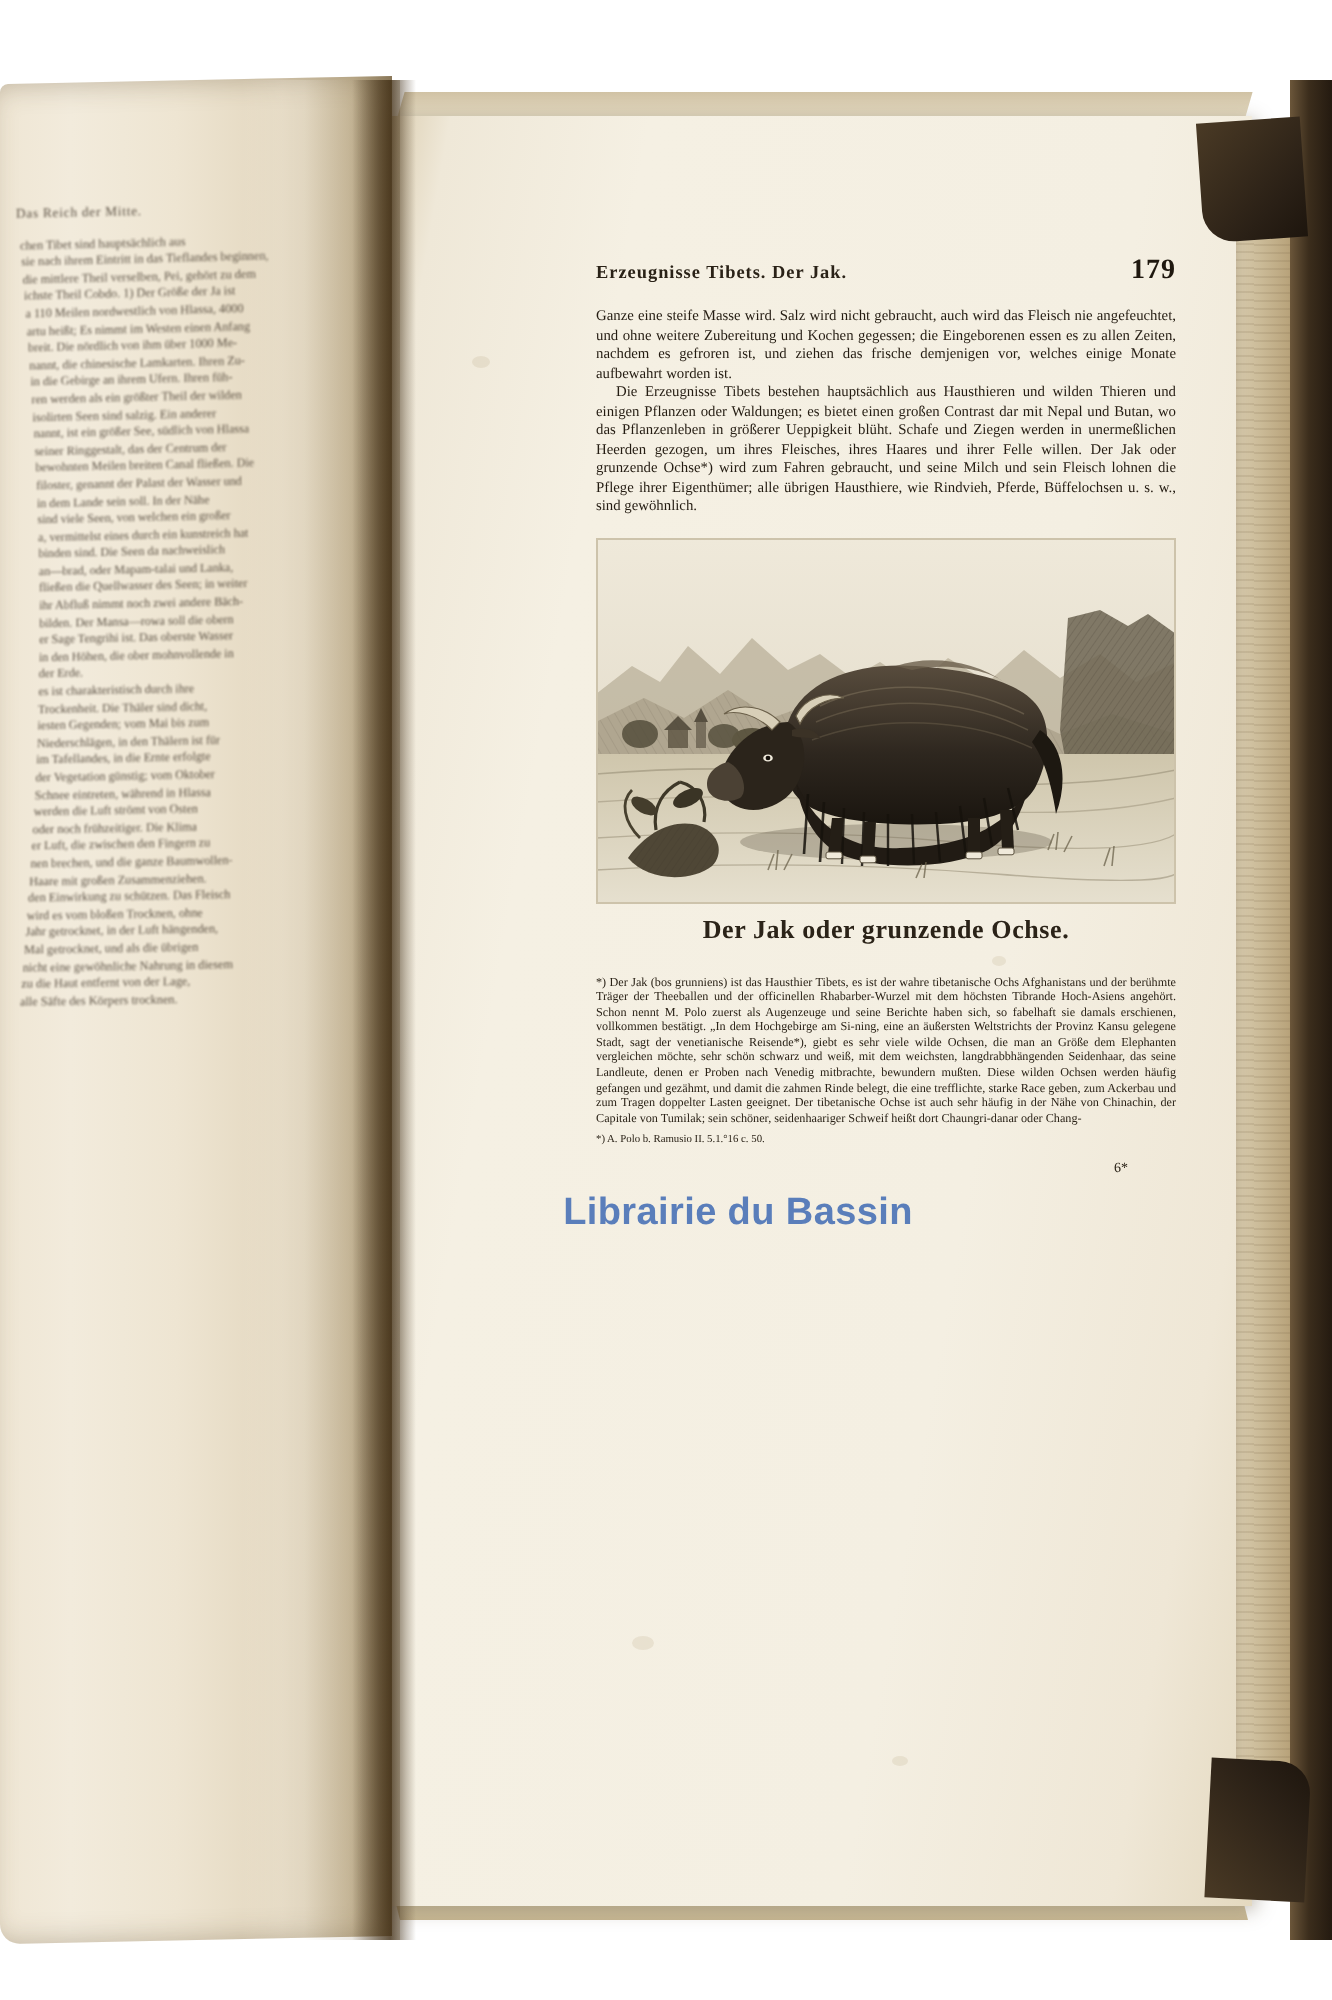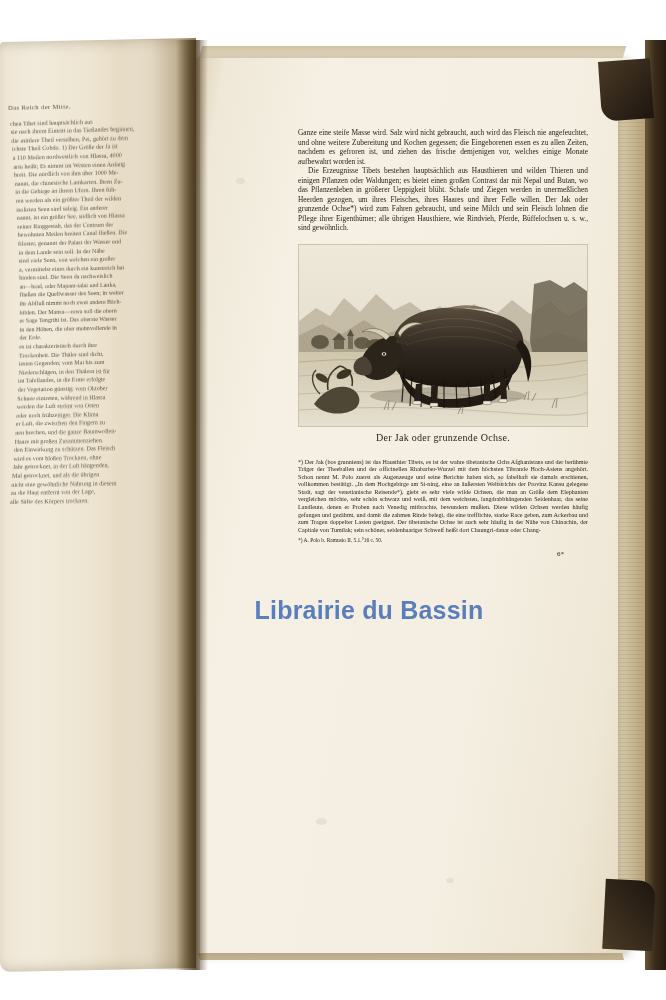--- a/index.html
+++ b/index.html
@@ -228,24 +228,25 @@
     position: relative;
     width: 290px;
     height: 183px;
     overflow: hidden;
     background: #ddd6c4;
   }
   #illus svg { display: block; }
 
   #illus-caption {
     text-align: center;
-    font-size: 10px;
+    font-size: 13px;
     margin-top: 5px;
     letter-spacing: .3px;
     color: #2b2318;
+    font-weight: bold;
   }
 
   .footnote {
     font-size: 6.1px;
     line-height: 7.6px;
     text-align: justify;
     margin-top: 8px;
     color: #2b2318;
   }
   .footnote-rule {
@@ -269,21 +270,21 @@
   }
 
   
   #watermark {
     position: absolute;
     left: 204px;
     top: 596px;
     width: 330px;
     text-align: center;
     font-family: "Liberation Sans", sans-serif;
-    font-size: 25px;
+    font-size: 19px;
     font-weight: bold;
     color: #2f5fb0;
     opacity: 0.78;
     letter-spacing: .2px;
     z-index: 8;
     pointer-events: none;
   }
 
   
   .spot {
@@ -376,20 +377,24 @@
   <div class="paper" id="left-curl"></div>
 
   <div class="paper" id="right-page">
     <div class="spot" style="left:40px;top:120px;width:9px;height:6px;"></div>
     <div class="spot" style="left:300px;top:420px;width:7px;height:5px;"></div>
     <div class="spot" style="left:120px;top:760px;width:11px;height:7px;"></div>
     <div class="spot" style="left:250px;top:820px;width:8px;height:5px;"></div>
 
     <div id="rp-inner">
 
+      <div id="head-row">
+        <div id="running-head">Erzeugnisse Tibets.  Der Jak.</div>
+        <div id="page-number">179</div>
+      </div>
 
       <p class="body-par">Ganze eine steife Masse wird. Salz wird nicht gebraucht, auch wird das Fleisch nie angefeuchtet, und ohne weitere Zubereitung und Kochen gegessen; die Eingeborenen essen es zu allen Zeiten, nachdem es gefroren ist, und ziehen das frische demjenigen vor, welches einige Monate aufbewahrt worden ist.</p>
       <p class="body-par">Die Erzeugnisse Tibets bestehen hauptsächlich aus Hausthieren und wilden Thieren und einigen Pflanzen oder Waldungen; es bietet einen großen Contrast dar mit Nepal und Butan, wo das Pflanzenleben in größerer Ueppigkeit blüht. Schafe und Ziegen werden in unermeßlichen Heerden gezogen, um ihres Fleisches, ihres Haares und ihrer Felle willen. Der Jak oder grunzende Ochse*) wird zum Fahren gebraucht, und seine Milch und sein Fleisch lohnen die Pflege ihrer Eigenthümer; alle übrigen Hausthiere, wie Rindvieh, Pferde, Büffelochsen u. s. w., sind gewöhnlich.</p>
 
       <div id="illus-wrap">
         <div id="illus">
           <svg width="290" height="183" viewBox="0 0 290 183" xmlns="http://www.w3.org/2000/svg">
             <defs>
               <linearGradient id="sky" x1="0" y1="0" x2="0" y2="1">
                 <stop offset="0%" stop-color="#efe9da"></stop>

